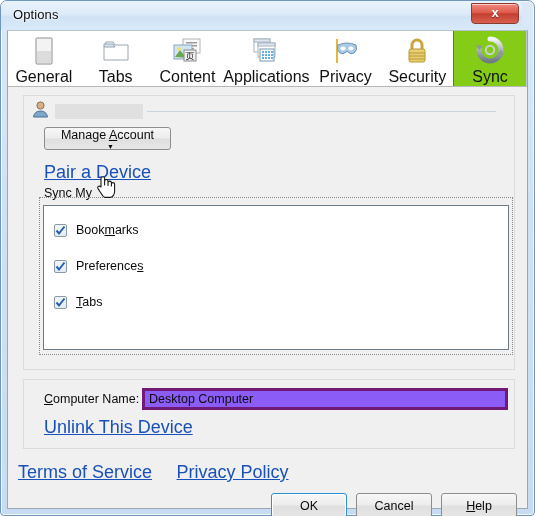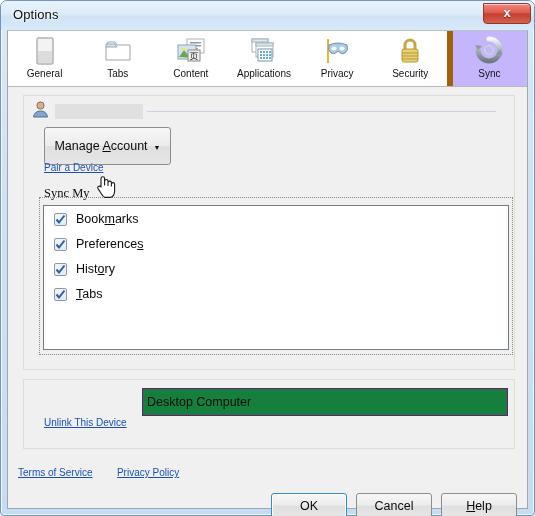--- a/index.html
+++ b/index.html
@@ -16,21 +16,21 @@
     position: absolute;
     left: 0; top: 0;
     width: 535px; height: 516px;
     background: linear-gradient(180deg,#dbe9f7 0%, #cfe1f4 40%, #c7dcf2 100%);
     border: 1px solid #6f96bc;
     border-radius: 7px 7px 4px 4px;
     box-shadow: inset 0 0 0 1px rgba(255,255,255,.75);
   }
   #titlebar {
     position: absolute;
-    left: 0; top: 0; right: 0; height: 29px;
+    left: 0; top: 0; right: 12px; height: 29px;
     border-radius: 6px 6px 0 0;
     background: linear-gradient(180deg,#eaf3fc 0%,#dcebf9 45%,#cfe2f5 55%,#d9eaf8 100%);
   }
   #title-text {
     position: absolute;
     left: 12px; top: 6px;
     font-size: 13px;
     color: #0c0c0c;
     letter-spacing: .1px;
     text-shadow: 0 0 3px #ffffff, 0 0 5px #ffffff;
@@ -79,27 +79,27 @@
     position: relative;
     display: flex;
     flex-direction: column;
     align-items: center;
     justify-content: flex-start;
     padding-top: 3px;
     cursor: default;
     background: #ffffff;
   }
   .tab.selected {
-    background: #c4b5fd;
-    border-left: 6px solid #a16207;
+    background: #84cc16;
+    border-left: 1px solid #a16207;
     border-right: 1px solid #b7c5dd;
   }
   .tab .ticon { height: 33px; display:flex; align-items:center; justify-content:center;}
   .tab .tlabel {
-    font-size: 10px;
+    font-size: 16px;
     color: #111111;
     margin-top: 1px;
     white-space: nowrap;
   }
 
   
   #pane {
     position: absolute;
     left: 0; top: 56px; right: 0; bottom: 0;
     background: #f0f0f0;
@@ -130,70 +130,70 @@
     height: 1px;
     background: #c9d4e0;
     margin-left: 4px;
     margin-right: 6px;
   }
 
   
   #manage-account-button {
     position: absolute;
     left: 20px; top: 31px;
-    width: 127px; height: 38px;
+    width: 127px; height: 23px;
     border: 1px solid #8d8d8d;
     border-radius: 3px;
     background: linear-gradient(180deg,#f7f7f7 0%,#ececec 48%,#dfdfdf 52%,#e6e6e6 100%);
     font-size: 12.5px;
     color: #0b0b0b;
     display: flex;
     align-items: center;
     justify-content: center;
     cursor: default;
+    flex-direction: column;
   }
   #manage-account-button .arrow {
     font-size: 7px;
     margin-left: 6px;
     position: relative;
     top: 1px;
   }
 
   
   .link {
     color: #1a51b8;
     text-decoration: underline;
-    font-size: 10px;
+    font-size: 18px;
     cursor: pointer;
     white-space: nowrap;
   }
   #pair-a-device { position: absolute; left: 20px; top: 66px; }
 
   #sync-my-label {
     position: absolute;
     left: 20px; top: 90px;
     font-size: 12.5px;
     color: #0b0b0b;
-    font-family: Liberation Serif, serif;
   }
 
   
   #sync-listbox {
     position: absolute;
     left: 19px; top: 109px;
     width: 466px; height: 145px;
     background: #ffffff;
     border: 1px solid #707c86;
   }
   .listitem {
     display: flex;
     align-items: center;
     height: 24px;
     padding-left: 10px;
-    margin-top: 1px;
+    margin-top: 12px;
   }
   .cb {
     width: 13px; height: 13px;
     border: 1px solid #8a9aa8;
     background: linear-gradient(180deg,#f2f6fa 0%, #e3ebf2 100%);
     border-radius: 2px;
     position: relative;
     margin-right: 9px;
     flex: 0 0 auto;
     cursor: default;
@@ -205,23 +205,23 @@
   
   #computer-name-label {
     position: absolute;
     left: 20px; top: 12px;
     font-size: 12.5px;
     color: #0b0b0b;
   }
   #computer-name-input {
     position: absolute;
     left: 118px; top: 8px;
-    width: 366px; height: 28px;
-    border: 1px solid #701a75;
-    background: #15803d;
+    width: 366px; height: 22px;
+    border: 3px solid #701a75;
+    background: #8b5cf6;
     font-family: "Liberation Sans", sans-serif;
     font-size: 12.5px;
     color: #0b0b0b;
     padding: 0 4px;
     outline: none;
   }
   #unlink-this-device { position: absolute; left: 20px; top: 37px; text-align: right; }
 
   
   #footer-links {
@@ -438,41 +438,34 @@
 
           <div class="listitem">
             <span class="cb">
               <svg width="11" height="11" viewBox="0 0 11 11">
                   <path d="M1.5 5.5 L4 8.5 L9.5 1.5" fill="none" stroke="#2b5fa8" stroke-width="2"></path>
                 </svg>
             </span>
             <span class="ltext">Preference<span class="ak">s</span></span>
           </div>
 
-          <div class="listitem">
-            <span class="cb">
-              <svg width="11" height="11" viewBox="0 0 11 11">
-                  <path d="M1.5 5.5 L4 8.5 L9.5 1.5" fill="none" stroke="#2b5fa8" stroke-width="2"></path>
-                </svg>
-            </span>
-            <span class="ltext">Hist<span class="ak">o</span>ry</span>
-          </div>
 
           <div class="listitem">
             <span class="cb">
               <svg width="11" height="11" viewBox="0 0 11 11">
                   <path d="M1.5 5.5 L4 8.5 L9.5 1.5" fill="none" stroke="#2b5fa8" stroke-width="2"></path>
                 </svg>
             </span>
             <span class="ltext"><span class="ak">T</span>abs</span>
           </div>
         </div>
       </div>
 
       <div class="groupbox" id="group-device">
+        <div id="computer-name-label"><span class="ak">C</span>omputer Name:</div>
         <input id="computer-name-input" type="text" value="Desktop Computer" style="">
         <div id="unlink-this-device" class="link">Unlink This Device</div>
       </div>
 
       <div id="footer-links">
         <span class="link">Terms of Service</span>
         <span class="link">Privacy Policy</span>
       </div>
 
       <div class="dlgbtn" id="ok-button">OK</div>

